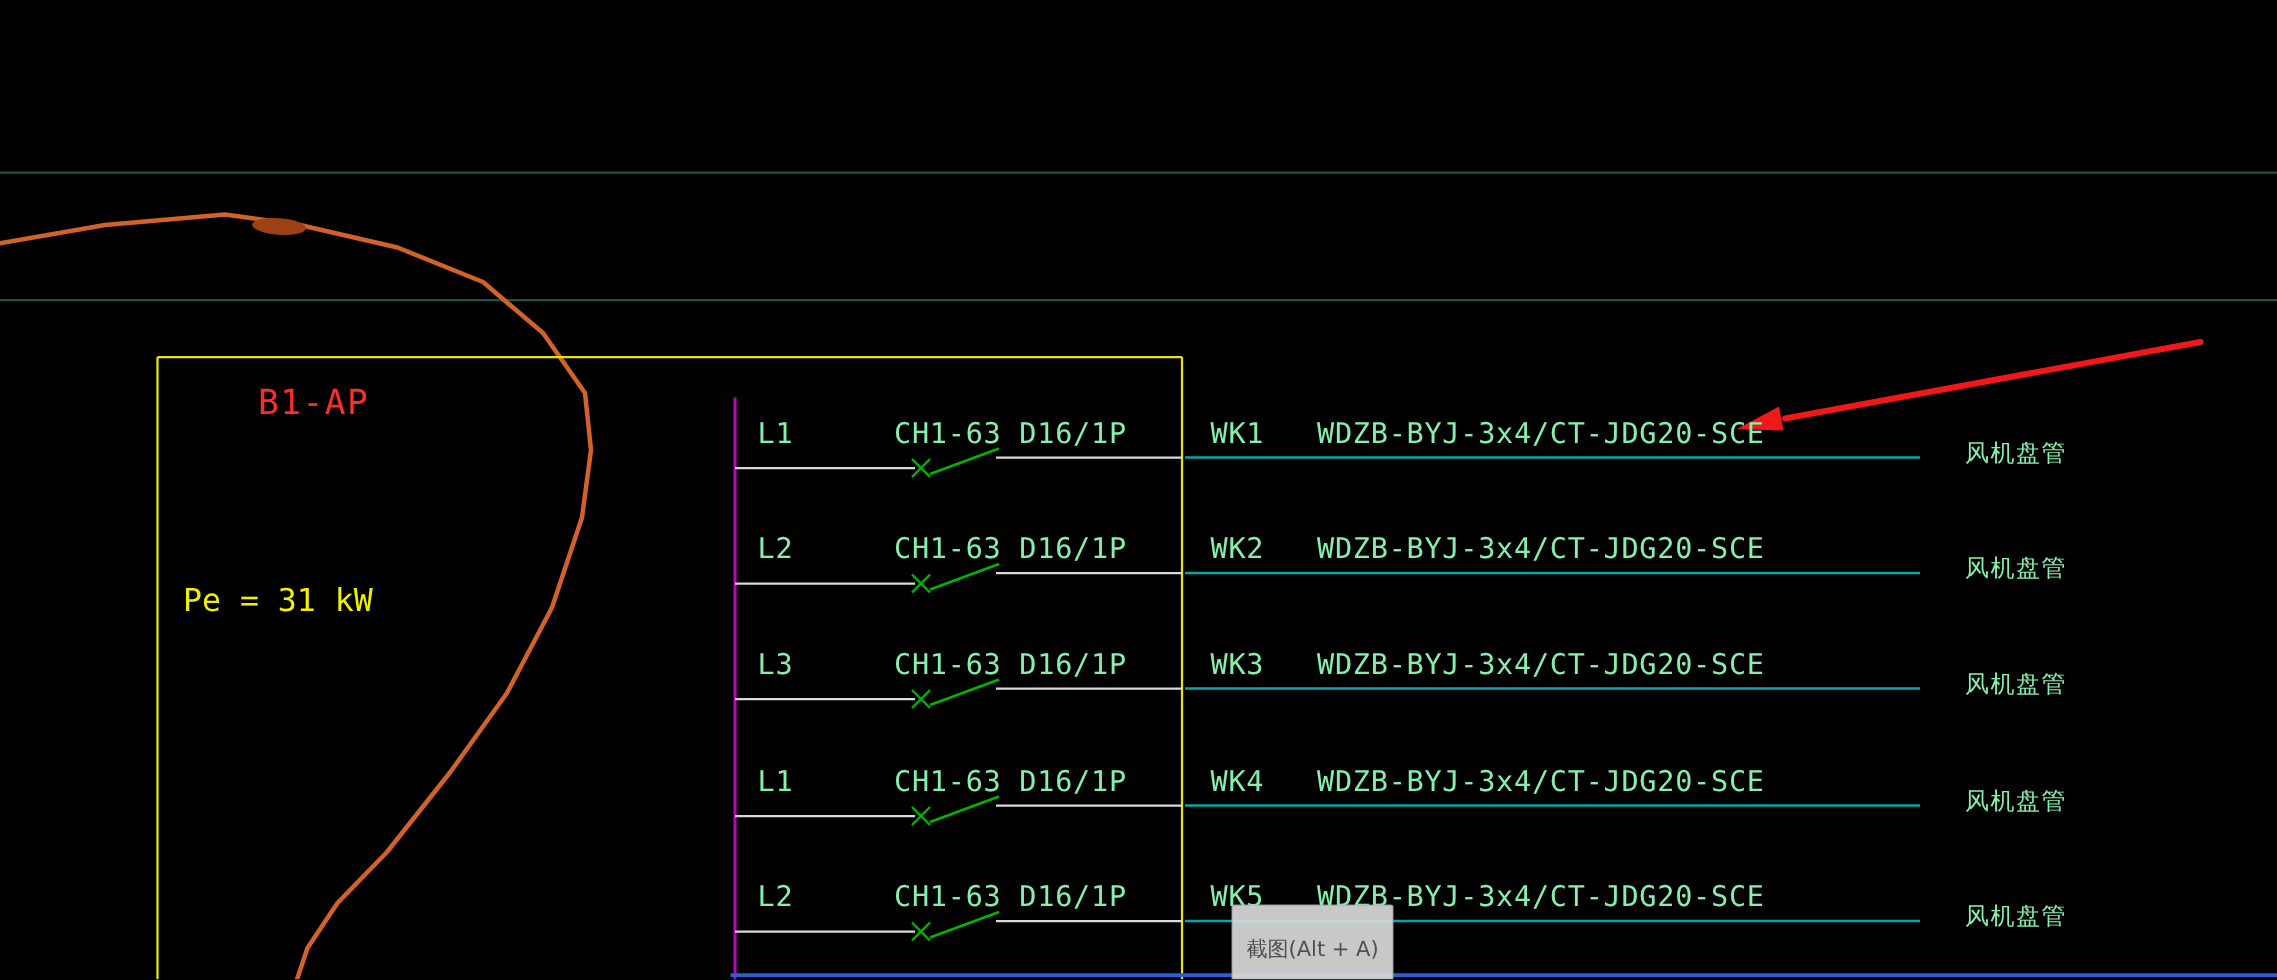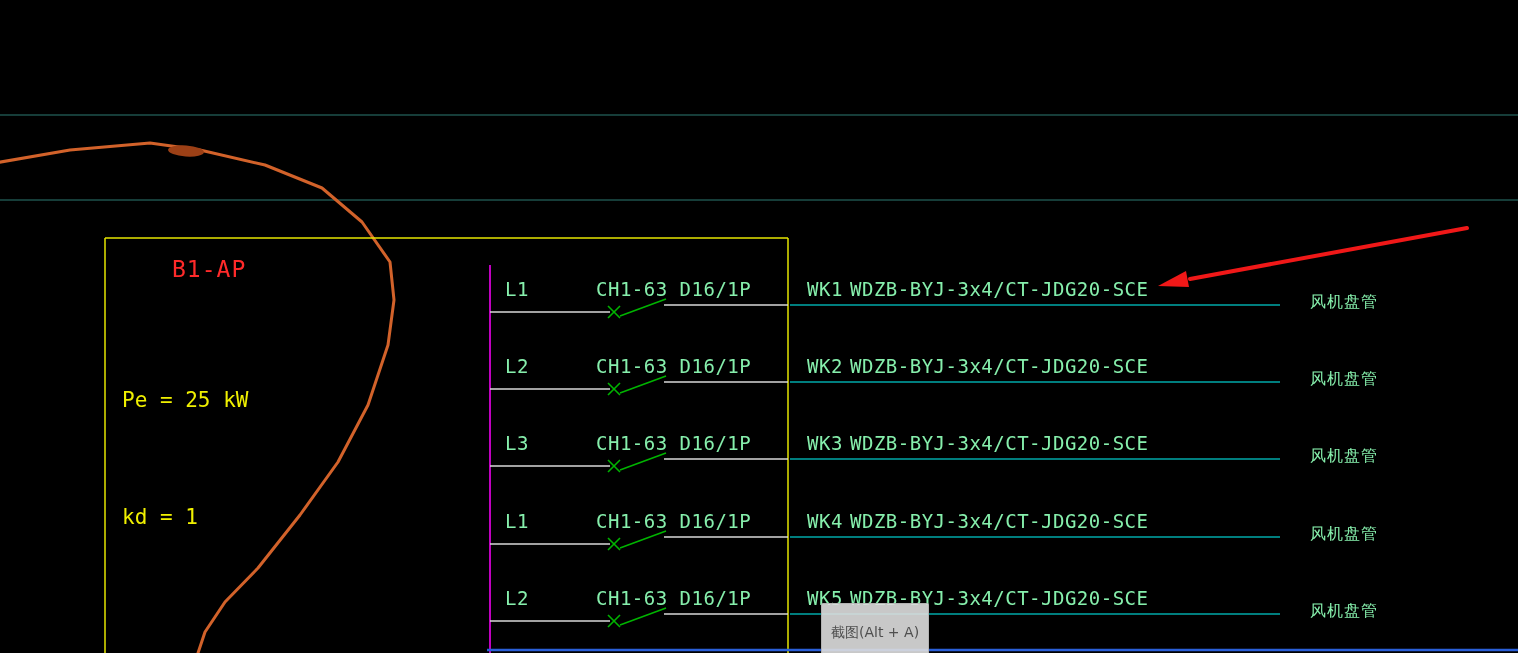--- a/index.html
+++ b/index.html
@@ -19,21 +19,21 @@
   .arrowln{stroke:#f01818;stroke-width:4;stroke-linecap:round;}
   .bluebtm{stroke:#2a5fd8;stroke-width:2.5;}
   
   .txt{position:absolute;color:#86efac;font-size:19px;white-space:nowrap;letter-spacing:.5px;}
   .panel-name{position:absolute;left:172px;top:256px;color:#ff2a2a;font-size:23px;letter-spacing:1px;}
   .panel-params{position:absolute;left:122px;top:303px;color:#f0f000;font-size:21px;line-height:39px;white-space:pre;}
   .row{position:absolute;left:0;width:1518px;height:30px;}
   .row .phase{position:absolute;left:505px;}
   .row .brk{position:absolute;left:568px;margin-left:28px;}
   .row .wk{position:absolute;left:807px;text-align:center;}
-  .row .cable{position:absolute;left:850px;}
+  .row .cable{position:absolute;left:878px;}
   .row .load{position:absolute;left:1310px;top:14px;font-size:16px;letter-spacing:1px;
              font-family:"DejaVu Sans","Liberation Sans",sans-serif;}
   .hint{
     position:absolute;left:821px;top:603px;padding:20px 9px;
     background:rgba(222,222,222,.9);border:1px solid rgba(170,170,170,.7);border-radius:2px;
     color:#4f4f4f;font-size:14px;font-family:"DejaVu Sans","Liberation Sans",sans-serif;white-space:nowrap;
   }
 </style>
 </head>
 <body>
@@ -108,22 +108,21 @@
     <line class="bluebtm" x1="487" y1="650" x2="1518" y2="650"></line>
 
     <g>
       <line class="arrowln" x1="1467" y1="228" x2="1190" y2="279"></line>
       <polygon fill="#f01818" points="1158,286 1189,287 1186,271"></polygon>
     </g>
   </svg>
 
   <div class="panel-name">B1-AP</div>
   <div class="panel-params">
-    <div>Pe = 25 kW</div>
-    <div>kd = 1</div>
+    <div>Pe = 31 kW</div>
     
     
   </div>
 
   <div class="row txt" style="top:278px">
     <span class="phase">L1</span>
     <span class="brk">CH1-63 D16/1P</span>
     <span class="wk">WK1</span>
     <span class="cable">WDZB-BYJ-3x4/CT-JDG20-SCE</span>
     <span class="load">风机盘管</span>

